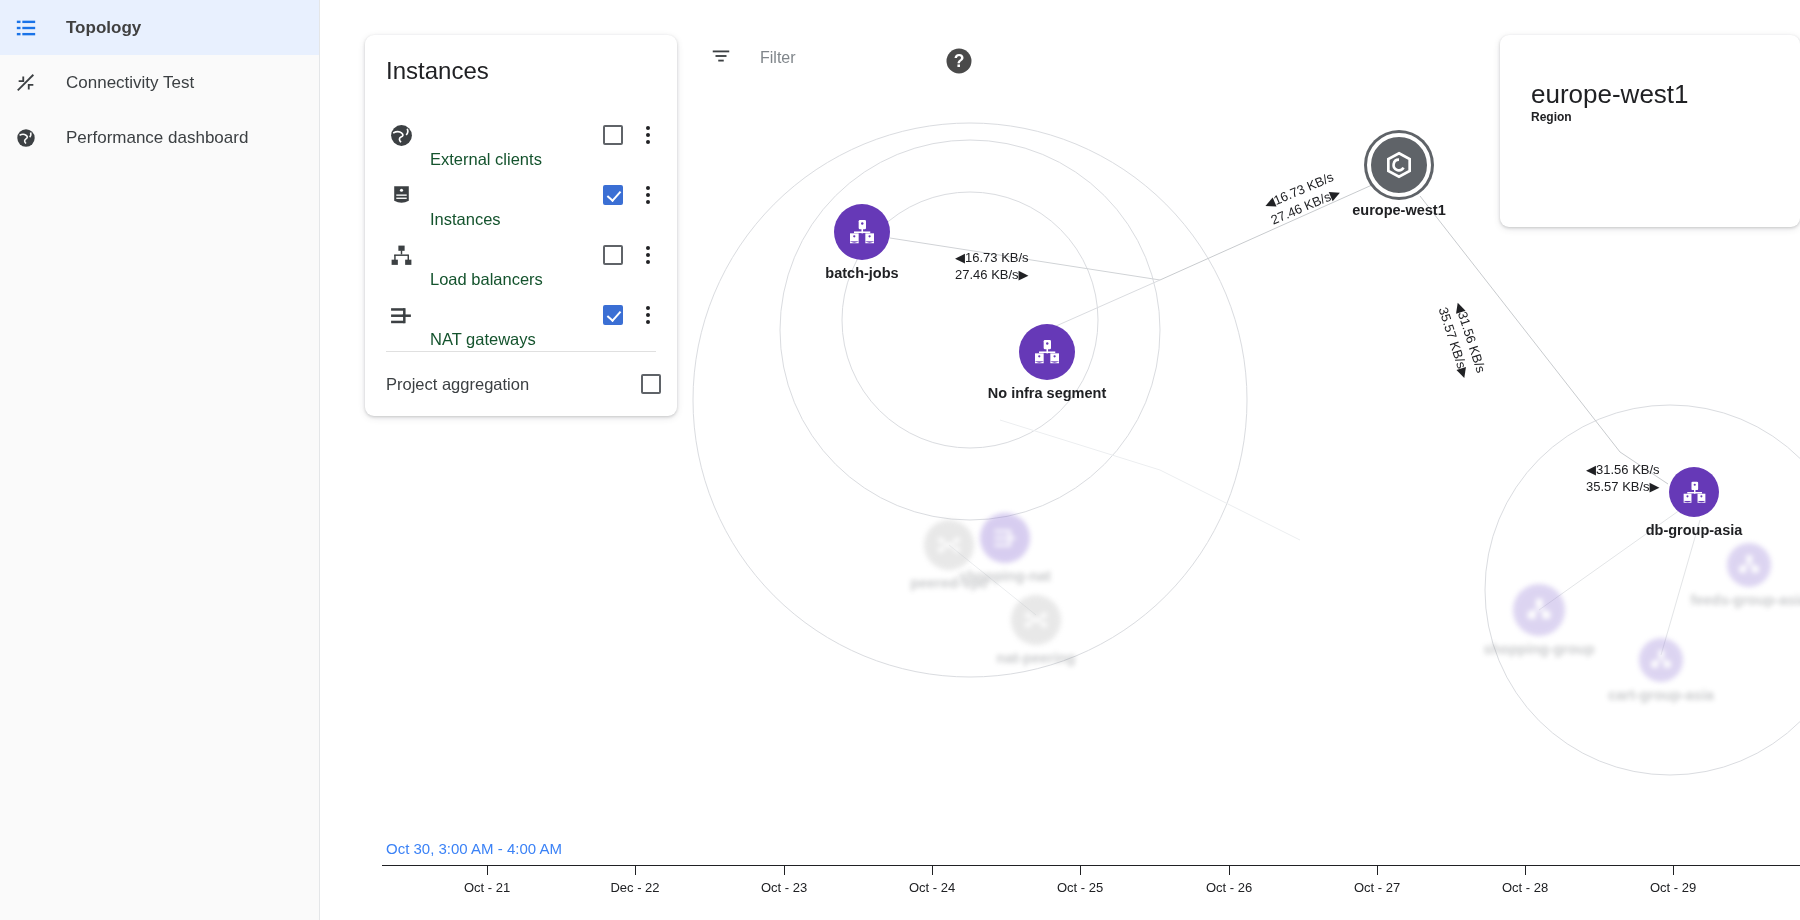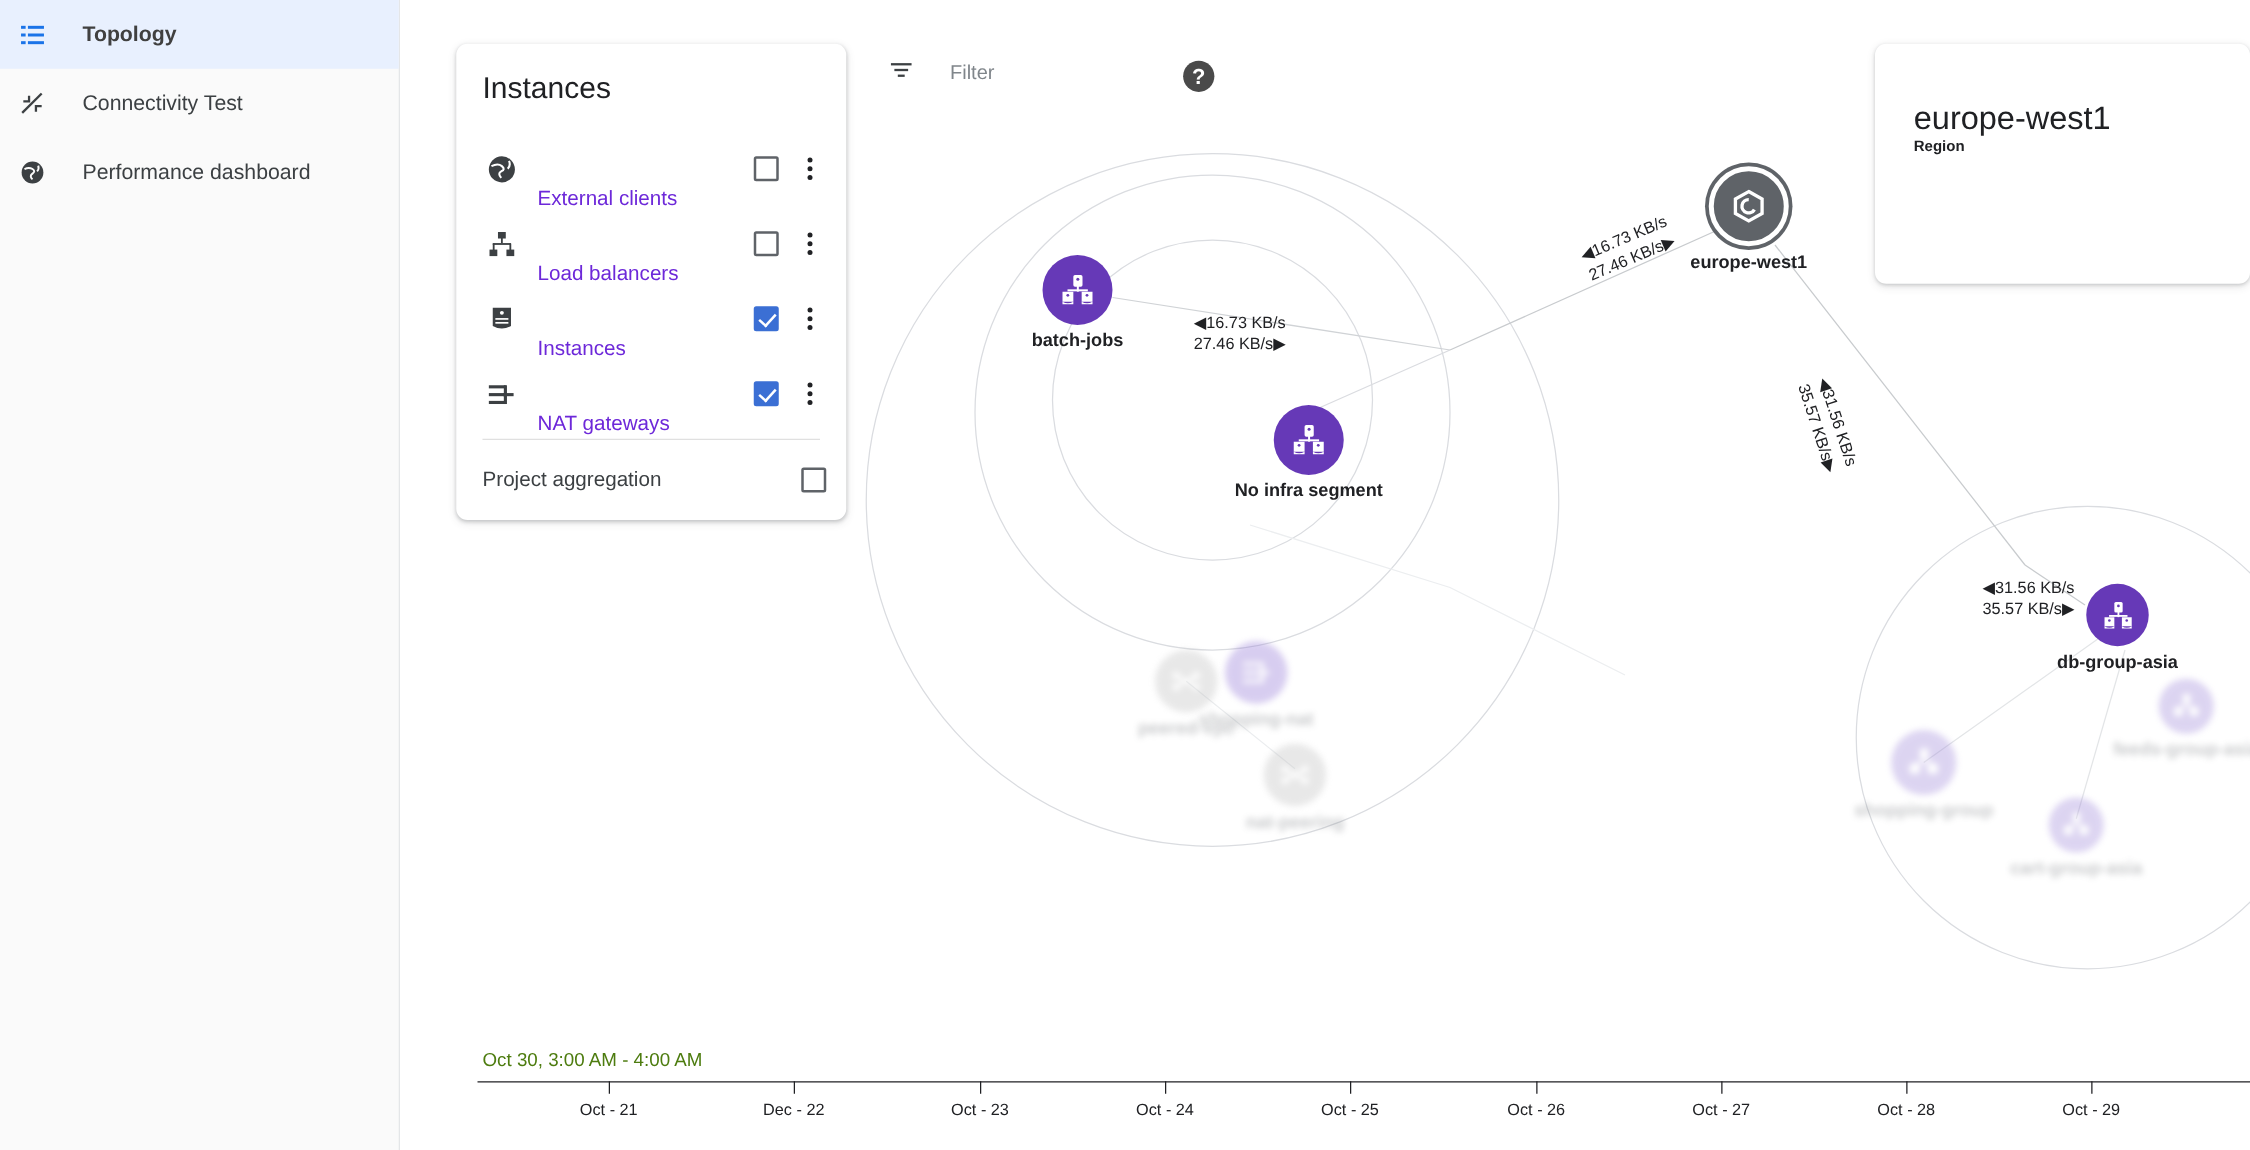--- a/index.html
+++ b/index.html
@@ -52,21 +52,21 @@
   .ent-row {
     display: flex; align-items: center;
     height: 60px; padding: 0 16px 0 21px;
   }
   .ent-icon {
     width: 30px; height: 30px; flex: 0 0 30px;
     display: flex; align-items: center; justify-content: center;
   }
   .ent-label {
     flex: 1 1 auto;
-    font-size: 16.5px; color: #6d28d9;
+    font-size: 16.5px; color: #14532d;
     margin-left: 14px; white-space: nowrap; margin-top: 48px;
   }
   .cbox {
     width: 20px; height: 20px; flex: 0 0 20px;
     border: 2px solid #5f6368; border-radius: 2px;
     background: #fff; cursor: pointer;
     position: relative;
   }
   .cbox.checked {
     background: #3b6fd4; border-color: #3b6fd4;
@@ -135,21 +135,21 @@
   .edge-label {
     position: absolute; pointer-events: none;
     font-size: 13px; color: #202124; white-space: nowrap;
     line-height: 1.28;
   }
 
   
   #timeline { position: absolute; left: 0; bottom: 0; width: 1800px; height: 80px; }
   #tl-range {
     position: absolute; left: 386px; top: 0;
-    font-size: 15px; color: #4d7c0f; white-space: nowrap;
+    font-size: 15px; color: #3b82f6; white-space: nowrap;
   }
   #tl-axis {
     position: absolute; left: 382px; top: 25px;
     width: 1418px; height: 1px; background: #202124;
   }
   .tl-tick { position: absolute; top: 25px; width: 1px; height: 10px; background: #202124; }
   .tl-tick-label {
     position: absolute; top: 40px; font-size: 13px; color: #202124;
     transform: translateX(-50%); white-space: nowrap;
   }
@@ -394,49 +394,49 @@
       <span class="kebab">
           <i></i>
           <i></i>
           <i></i>
         </span>
     </div>
 
     <div class="ent-row">
       <span class="ent-icon">
         <svg width="25" height="25" viewBox="0 0 24 24">
+          <path d="M5 3 h14 v14 q-7 4 -14 0 z" fill="#3c4043"></path>
+          <circle cx="12" cy="7" r="1.5" fill="#fff"></circle>
+          <rect x="7" y="11" width="10" height="1.3" fill="#fff"></rect>
+          <rect x="7" y="14" width="10" height="1.3" fill="#fff"></rect>
+        </svg>
+      </span>
+      <span class="ent-label">Instances</span>
+      <span class="cbox checked"></span>
+      <span class="kebab">
+          <i></i>
+          <i></i>
+          <i></i>
+        </span>
+    </div>
+
+    <div class="ent-row">
+      <span class="ent-icon">
+        <svg width="25" height="25" viewBox="0 0 24 24">
           <rect x="9" y="2.5" width="6" height="5" fill="#3c4043"></rect>
           <rect x="2.5" y="16" width="6" height="5" fill="#3c4043"></rect>
           <rect x="15.5" y="16" width="6" height="5" fill="#3c4043"></rect>
           <rect x="11.3" y="7" width="1.4" height="4" fill="#3c4043"></rect>
           <rect x="5" y="11" width="14" height="1.4" fill="#3c4043"></rect>
           <rect x="5" y="11.4" width="1.4" height="5" fill="#3c4043"></rect>
           <rect x="17.8" y="11.4" width="1.4" height="5" fill="#3c4043"></rect>
         </svg>
       </span>
       <span class="ent-label">Load balancers</span>
       <span class="cbox"></span>
-      <span class="kebab">
-          <i></i>
-          <i></i>
-          <i></i>
-        </span>
-    </div>
-
-    <div class="ent-row">
-      <span class="ent-icon">
-        <svg width="25" height="25" viewBox="0 0 24 24">
-          <path d="M5 3 h14 v14 q-7 4 -14 0 z" fill="#3c4043"></path>
-          <circle cx="12" cy="7" r="1.5" fill="#fff"></circle>
-          <rect x="7" y="11" width="10" height="1.3" fill="#fff"></rect>
-          <rect x="7" y="14" width="10" height="1.3" fill="#fff"></rect>
-        </svg>
-      </span>
-      <span class="ent-label">Instances</span>
-      <span class="cbox checked"></span>
       <span class="kebab">
           <i></i>
           <i></i>
           <i></i>
         </span>
     </div>
 
     <div class="ent-row">
       <span class="ent-icon">
         <svg width="25" height="25" viewBox="0 0 24 24">

